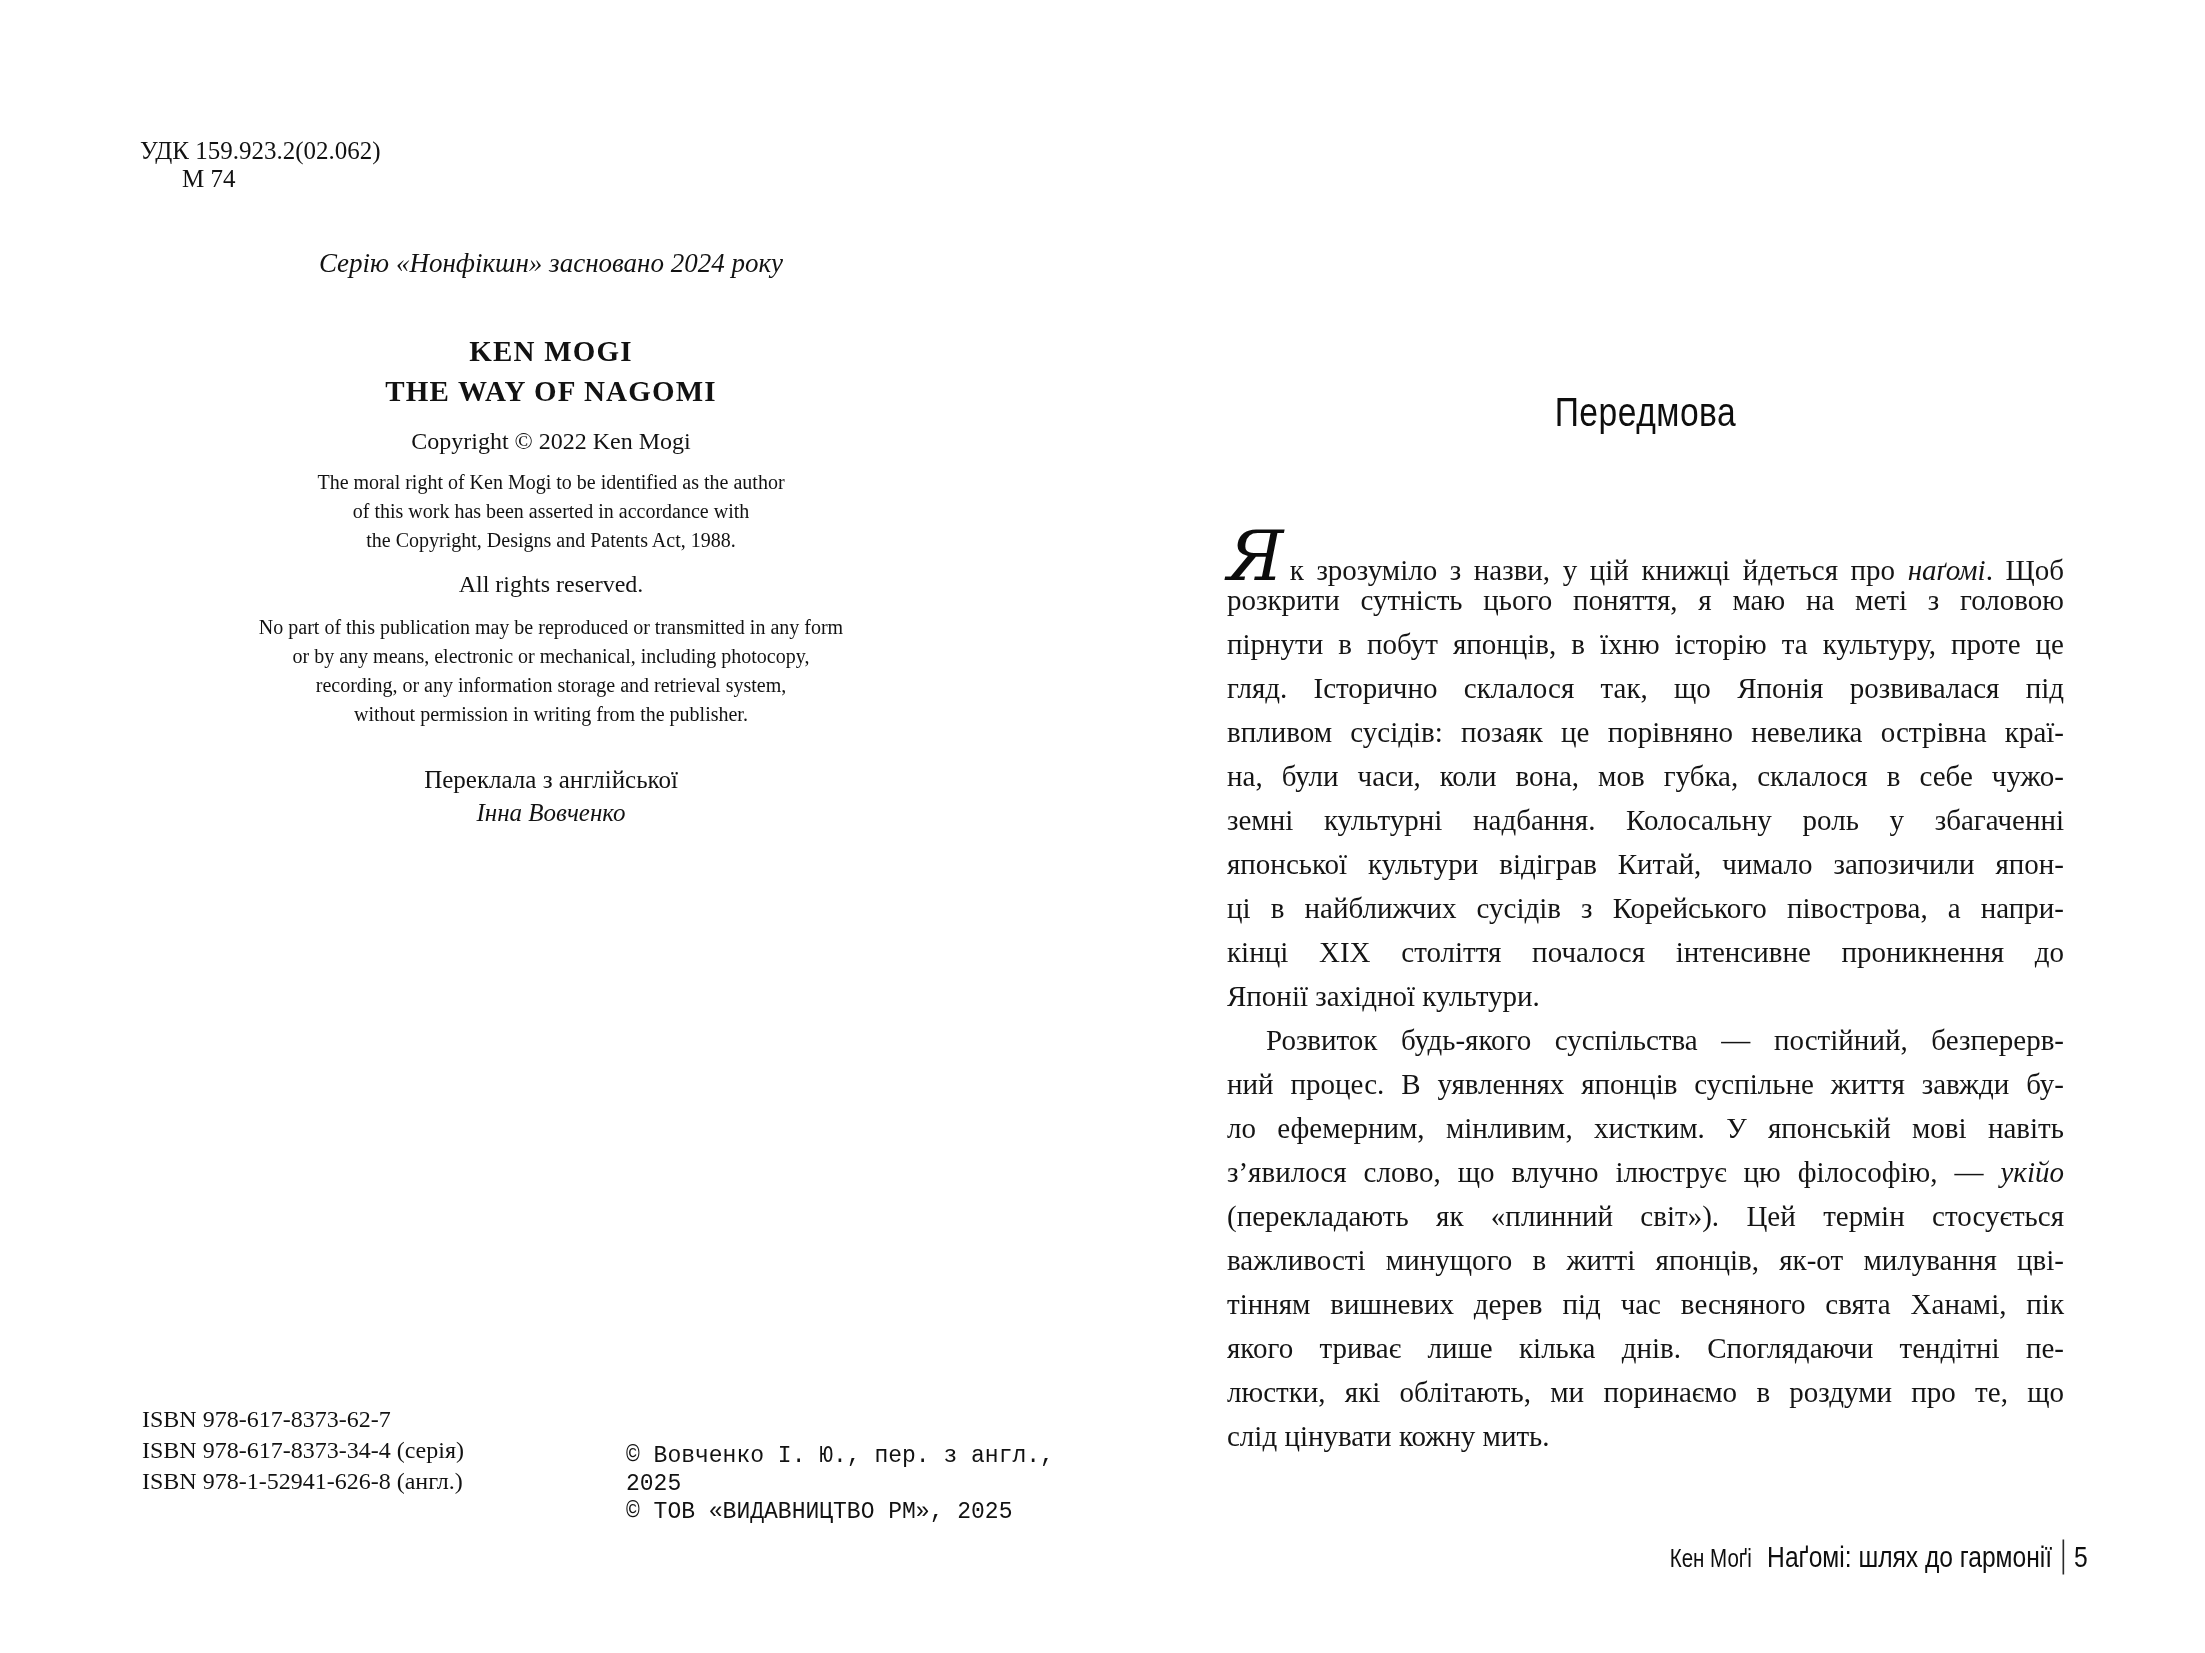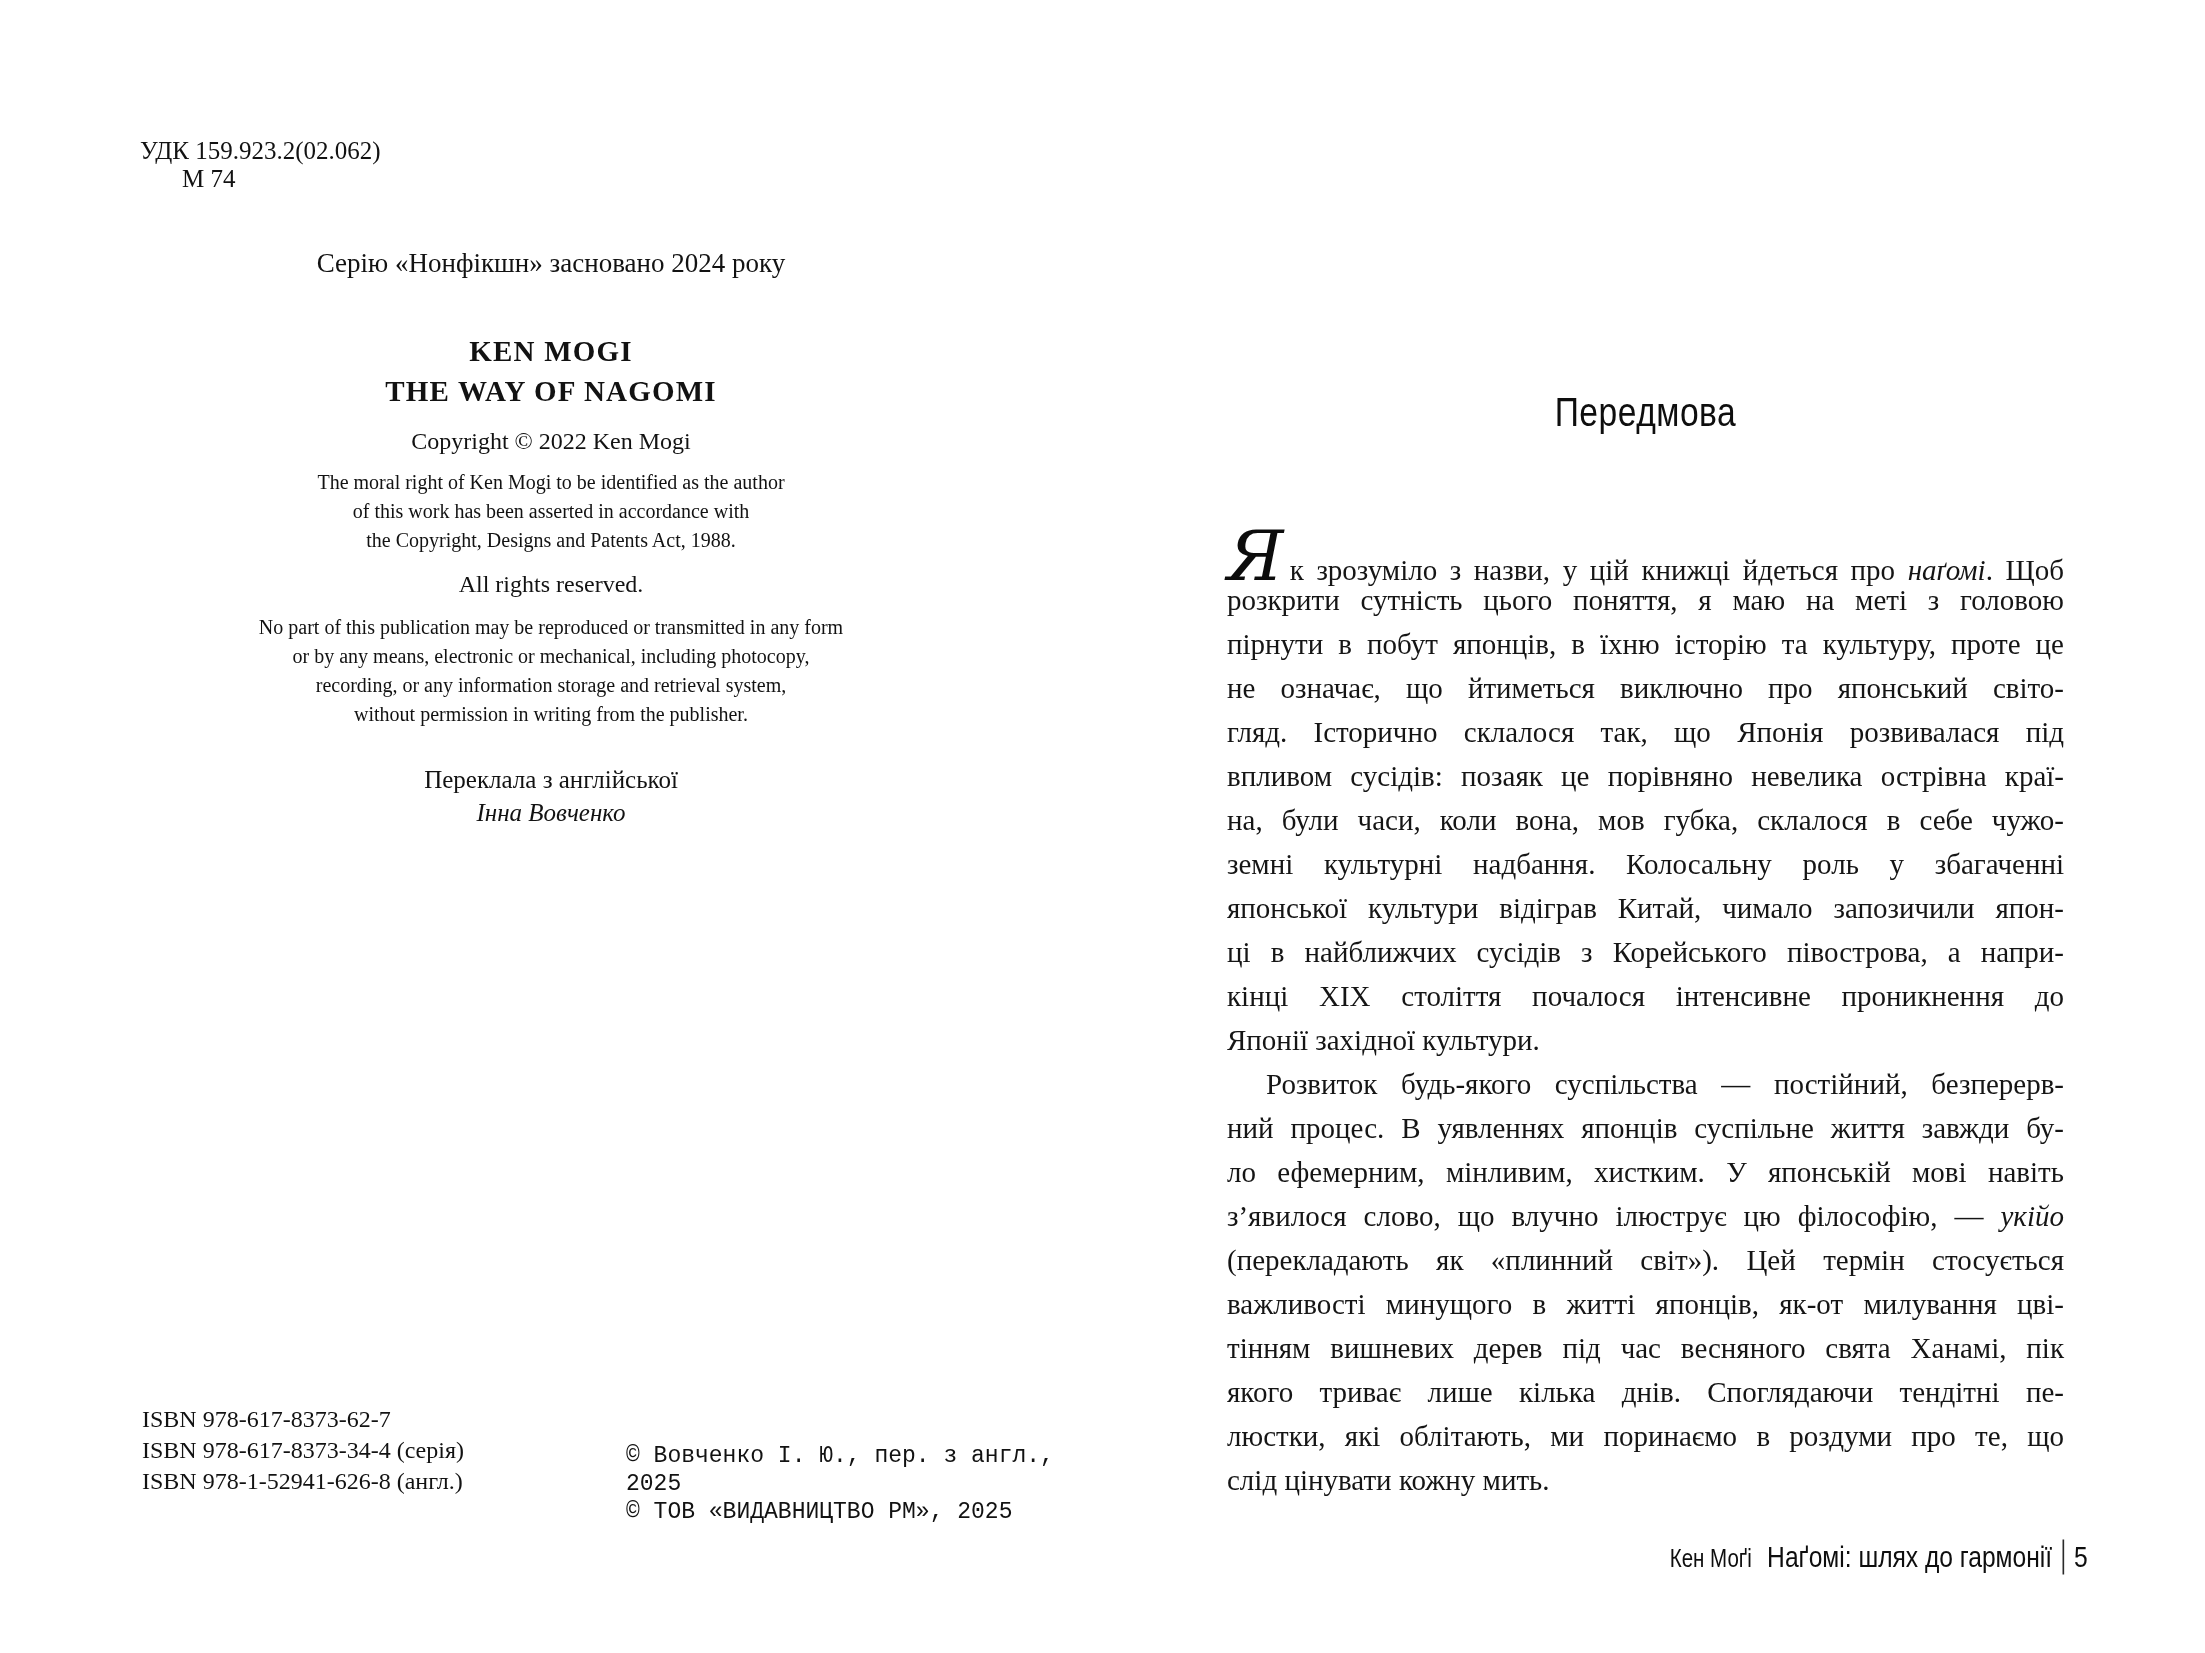--- a/index.html
+++ b/index.html
@@ -12,21 +12,21 @@
     overflow:hidden;
   }
   .abs{position:absolute;}
   em{font-style:italic;}
 
   
   #page-left{position:absolute;left:0;top:0;width:1103px;height:1654px;}
   #udk{left:140px;top:136px;font-size:25px;line-height:29px;}
   #classifier{left:182px;top:164px;font-size:25px;line-height:29px;}
   .centerblock{left:140px;width:822px;text-align:center;}
-  #series-note{top:248px;font-size:27px;line-height:31px;}
+  #series-note{top:248px;font-size:27px;line-height:31px;font-style:italic;}
   #title-block{top:331px;font-size:29px;line-height:40px;font-weight:700;letter-spacing:1.2px;}
   #copyright-line{top:427px;font-size:24px;line-height:29px;}
   #moral-right{top:468px;font-size:20px;}
   #moral-right .cline{line-height:29px;}
   #all-rights{top:570px;font-size:24px;line-height:29px;text-align:center;}
   #no-part{top:613px;font-size:20px;}
   #no-part .cline{line-height:29px;}
   #translated-label{top:764px;font-size:25px;line-height:31px;}
   #translator-name{top:797px;font-size:25px;line-height:31px;font-style:italic;}
   #isbn-block{left:142px;top:1404px;font-size:24px;}
@@ -117,21 +117,20 @@
     </div>
 </div>
 
 <div id="page-right">
   <div id="chapter-title">Передмова</div>
 
   <div id="bodytext">
       <div class="bodyline"><span class="dropcap">Я</span>к зрозуміло з назви, у цій книжці йдеться про <em>наґомі</em>. Щоб</div>
       <div class="bodyline">розкрити сутність цього поняття, я маю на меті з головою</div>
       <div class="bodyline">пірнути в побут японців, в їхню історію та культуру, проте це</div>
-      <div class="bodyline">не означає, що йтиметься виключно про японський світо-</div>
       <div class="bodyline">гляд. Історично склалося так, що Японія розвивалася під</div>
       <div class="bodyline">впливом сусідів: позаяк це порівняно невелика острівна краї-</div>
       <div class="bodyline">на, були часи, коли вона, мов губка, склалося в себе чужо-</div>
       <div class="bodyline">земні культурні надбання. Колосальну роль у збагаченні</div>
       <div class="bodyline">японської культури відіграв Китай, чимало запозичили япон-</div>
       <div class="bodyline">ці в найближчих сусідів з Корейського півострова, а напри-</div>
       <div class="bodyline">кінці XIX століття почалося інтенсивне проникнення до</div>
       <div class="bodyline last">Японії західної культури.</div>
       <div class="bodyline indent">Розвиток будь-якого суспільства — постійний, безперерв-</div>
       <div class="bodyline">ний процес. В уявленнях японців суспільне життя завжди бу-</div>

